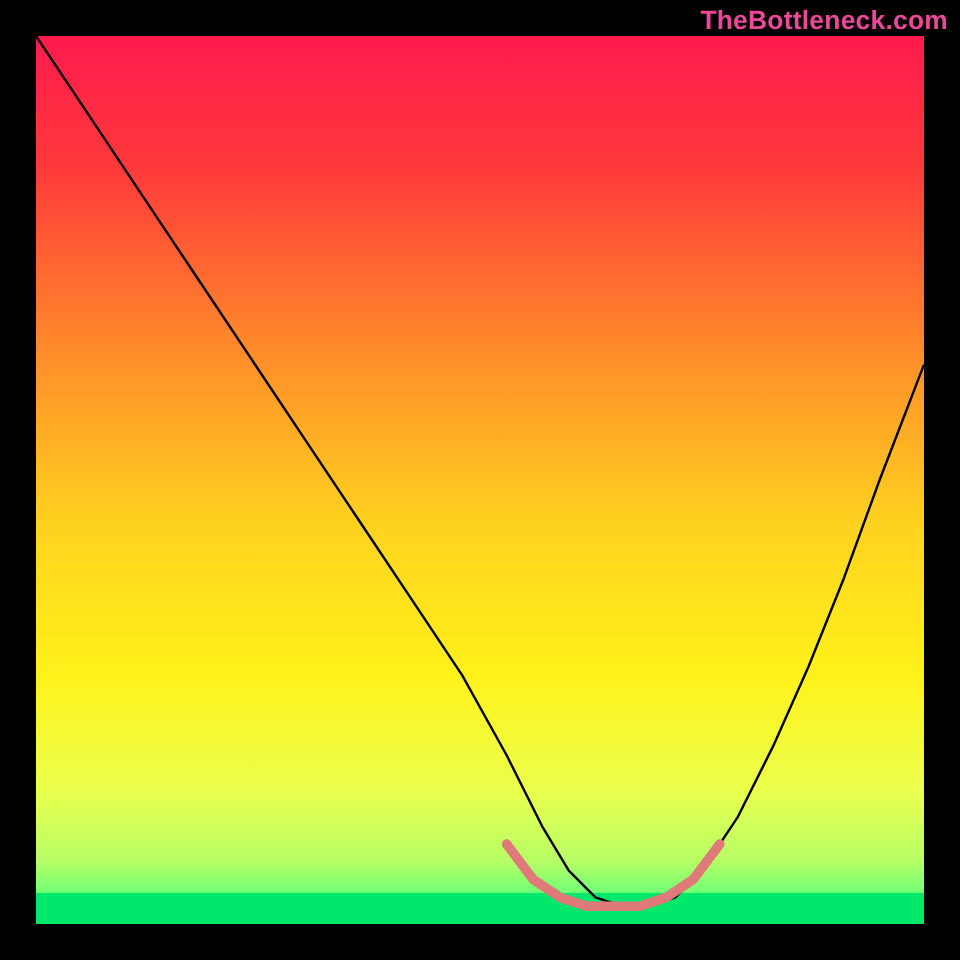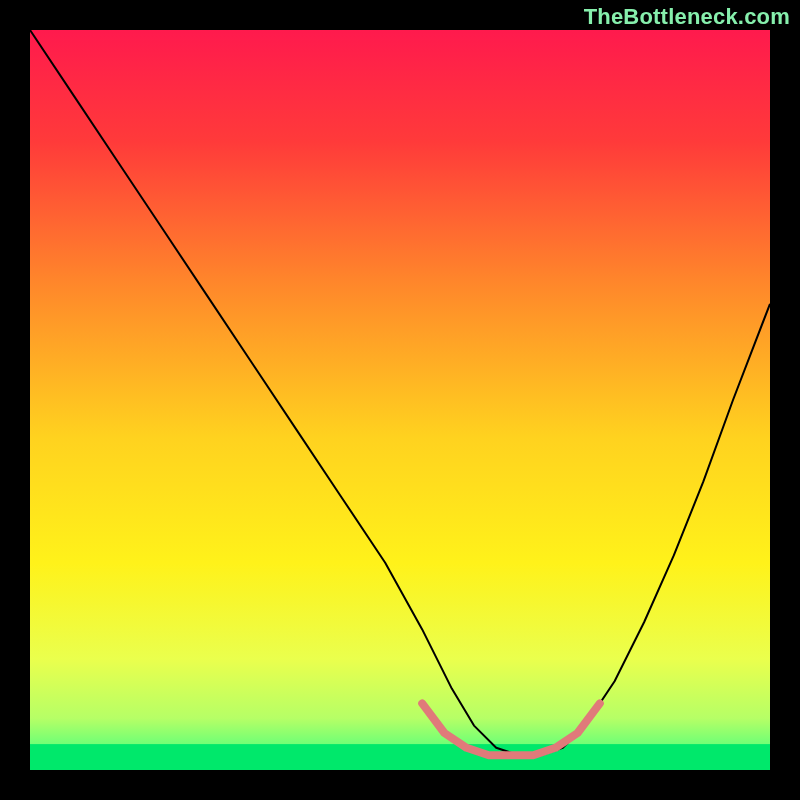--- a/index.html
+++ b/index.html
@@ -14,21 +14,21 @@
   .frame {
     position: relative;
     width: 800px;
     height: 800px;
     background: #000;
   }
   .watermark {
     position: absolute;
     top: 4px;
     right: 10px;
-    color: #86efac;
+    color: #ec4899;
     font-size: 22px;
     font-weight: 600;
     letter-spacing: 0.2px;
     user-select: none;
   }
   svg {
     display: block;
   }
 </style>
 </head>

